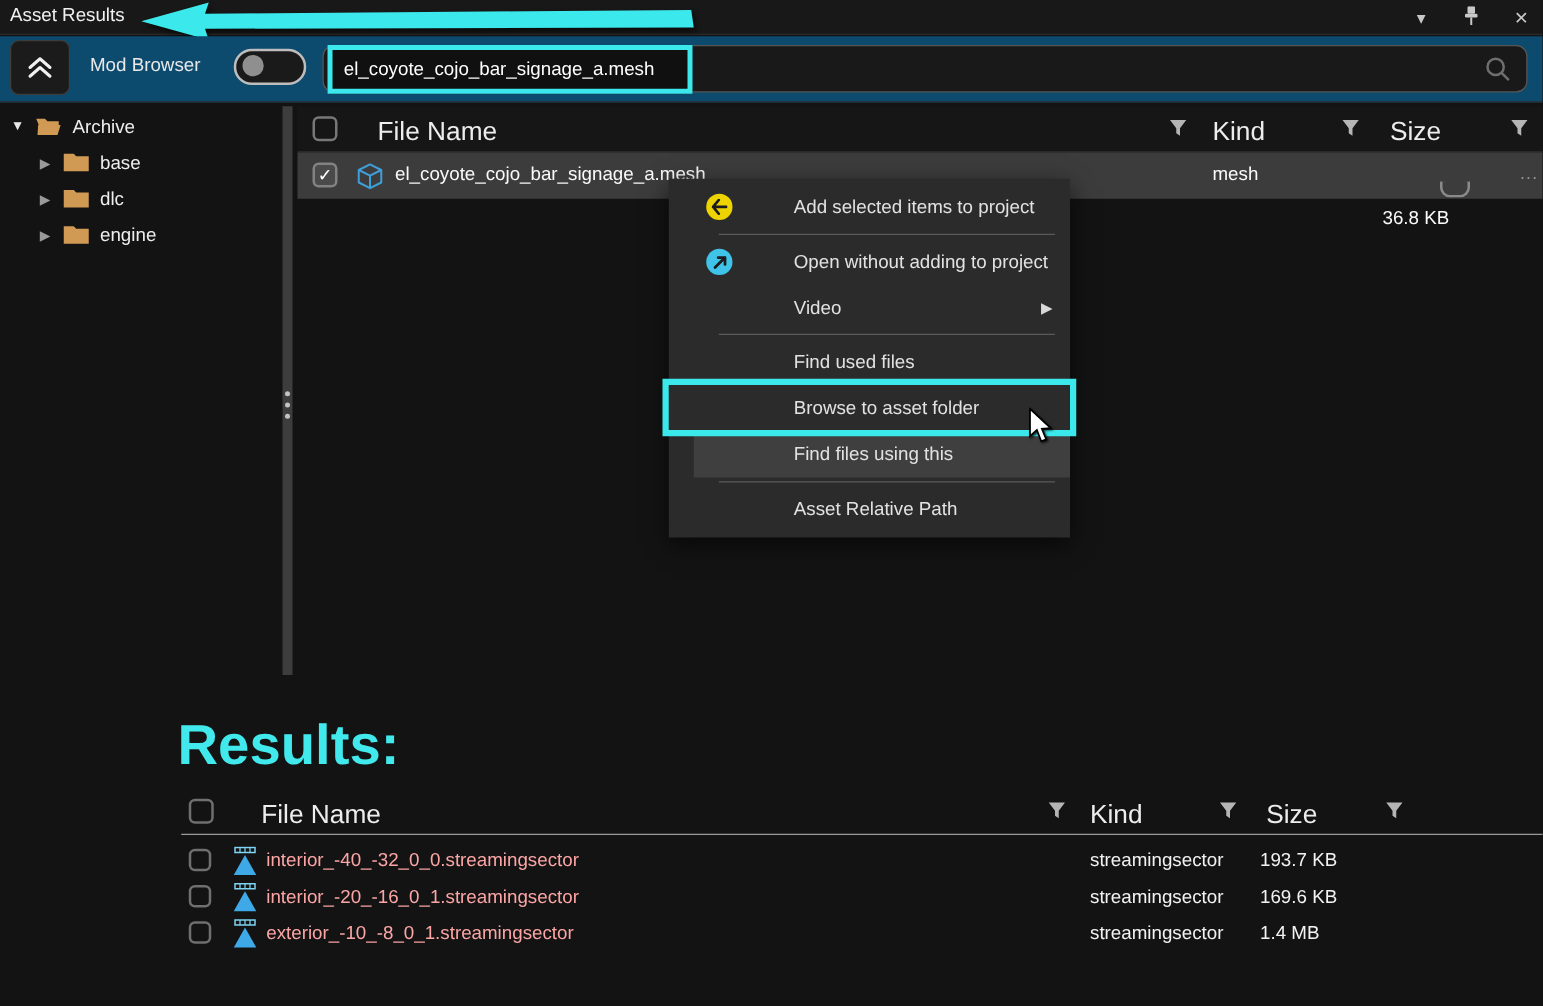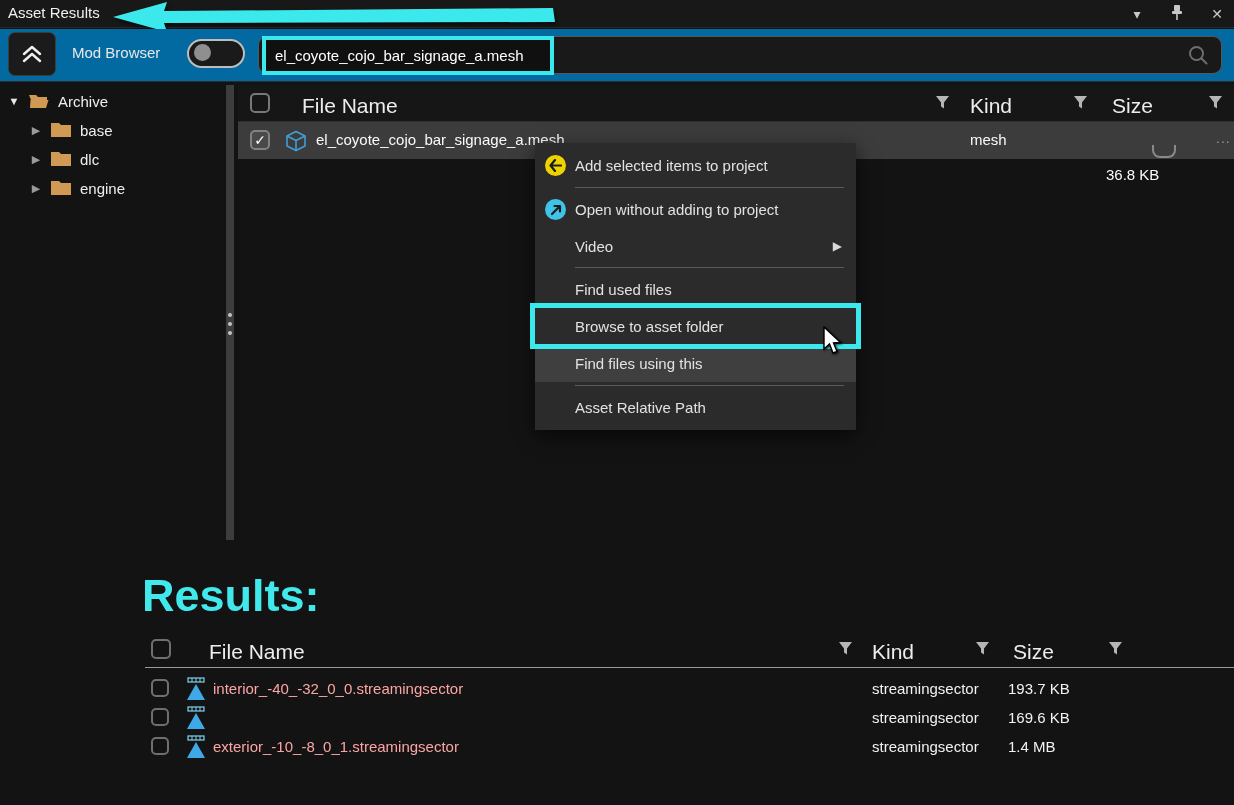--- a/index.html
+++ b/index.html
@@ -13,21 +13,21 @@
   .title-text { position:absolute; left:8px; top:4px; font-size:15px; color:#f0f0f0; }
   .win-controls { position:absolute; right:8px; top:0; height:28px; display:flex; align-items:center; gap:22px; }
   .win-btn { color:#c8c8c8; font-size:14px; width:18px; text-align:center; cursor:default; }
 
   
   .anno-arrow { position:absolute; left:105px; top:0px; pointer-events:none;
                 filter:drop-shadow(2px 3px 2px rgba(0,0,0,0.55)); }
 
   
   .toolbar { position:absolute; top:29px; left:0; width:1234px; height:53px;
-             background:#0369a1; border-bottom:1px solid #2c2c2c;text-align:right; }
+             background:#0c4a6e; border-bottom:1px solid #2c2c2c;text-align:right; }
   .collapse-btn { position:absolute; left:8px; top:3px; width:48px; height:44px;
                   background:#1b1b1b; border:1px solid #3c3c3c; border-radius:7px;
                   display:flex; align-items:center; justify-content:center; }
   .mod-label { position:absolute; left:72px; top:15px; font-size:15px; color:#e8e8e8; }
   .toggle { position:absolute; left:187px; top:10px; width:58px; height:29px;
             border:2px solid #bdbdbd; border-radius:15px; background:#1a1a1a; }
   .toggle-knob { position:absolute; left:5px; top:3px; width:17px; height:17px;
                  border-radius:50%; background:#8f8f8f; }
   .searchbox { position:absolute; left:258px; top:7px; width:964px; height:38px;
                background:#191919; border:1px solid #565656; border-radius:9px; }
@@ -59,21 +59,21 @@
   .frow { position:relative; height:37px; background:#3c3c3c; display:flex; align-items:center; }
   .fname { font-size:15px; color:#fafafa; }
   .artifact-u { position:absolute; left:914px; top:23px; width:24px; height:13px;
                 border:2px solid #8a8a8a; border-top:none; border-radius:0 0 8px 8px; }
   .artifact-dots { position:absolute; left:978px; top:8px; color:#9a9a9a; font-size:14px; letter-spacing:1px; }
 
   
   .cmenu { position:absolute; left:535px; top:143px; width:321px; background:#2b2b2b;
            box-shadow:0 6px 18px rgba(0,0,0,0.6); padding:4px 0; }
   .cm-item { position:relative; height:37px; display:flex; align-items:center;
-             padding-left:40px; color:#e2e2e2; font-size:15px; }
+             padding-left:80px; color:#e2e2e2; font-size:15px;margin-left:20px; }
   .cm-item.video { height:36px; }
   .cm-icon { position:absolute; left:10px; top:8px; width:21px; height:21px; border-radius:50%;
              display:flex; align-items:center; justify-content:center; }
   .cm-sep { height:1px; background:#5a5a5a; margin:3px 12px 3px 40px; }
   .cm-sub-caret { position:absolute; right:14px; color:#d9d9d9; font-size:12px; }
   .cm-hover { background:#3f3f3f; }
   .menu-highlight { position:absolute; left:-5px; top:160px; width:331px; height:46px;
                     border:5px solid #3be9ec; pointer-events:none; }
 
   .cursor-svg { position:absolute; left:820px; top:326px; pointer-events:none;
@@ -287,20 +287,21 @@
 
   <div class="rrow">
     <div class="rcheck abs" style="left:6px; top:5px;"></div>
     <svg class="abs" style="left:40px; top:3px;" width="22" height="24" viewBox="0 0 22 24">
       <rect x="3" y="1" width="16" height="4" fill="none" stroke="#7fd4f2" stroke-width="1.2"></rect>
       <line x1="7" y1="1" x2="7" y2="5" stroke="#7fd4f2" stroke-width="1"></line>
         <line x1="11" y1="1" x2="11" y2="5" stroke="#7fd4f2" stroke-width="1"></line>
         <line x1="15" y1="1" x2="15" y2="5" stroke="#7fd4f2" stroke-width="1"></line>
       <polygon points="11,7 20,23 2,23" fill="#3fa9e8"></polygon>
     </svg>
+    <span class="rname abs" style="left:68px; top:6px;">interior_-20_-16_0_1.streamingsector</span>
     <span class="rcell abs" style="left:727px; top:6px;">streamingsector</span>
     <span class="rcell abs" style="left:863px; top:6px;">169.6 KB</span>
   </div>
 
   <div class="rrow">
     <div class="rcheck abs" style="left:6px; top:5px;"></div>
     <svg class="abs" style="left:40px; top:3px;" width="22" height="24" viewBox="0 0 22 24">
       <rect x="3" y="1" width="16" height="4" fill="none" stroke="#7fd4f2" stroke-width="1.2"></rect>
       <line x1="7" y1="1" x2="7" y2="5" stroke="#7fd4f2" stroke-width="1"></line>
         <line x1="11" y1="1" x2="11" y2="5" stroke="#7fd4f2" stroke-width="1"></line>

